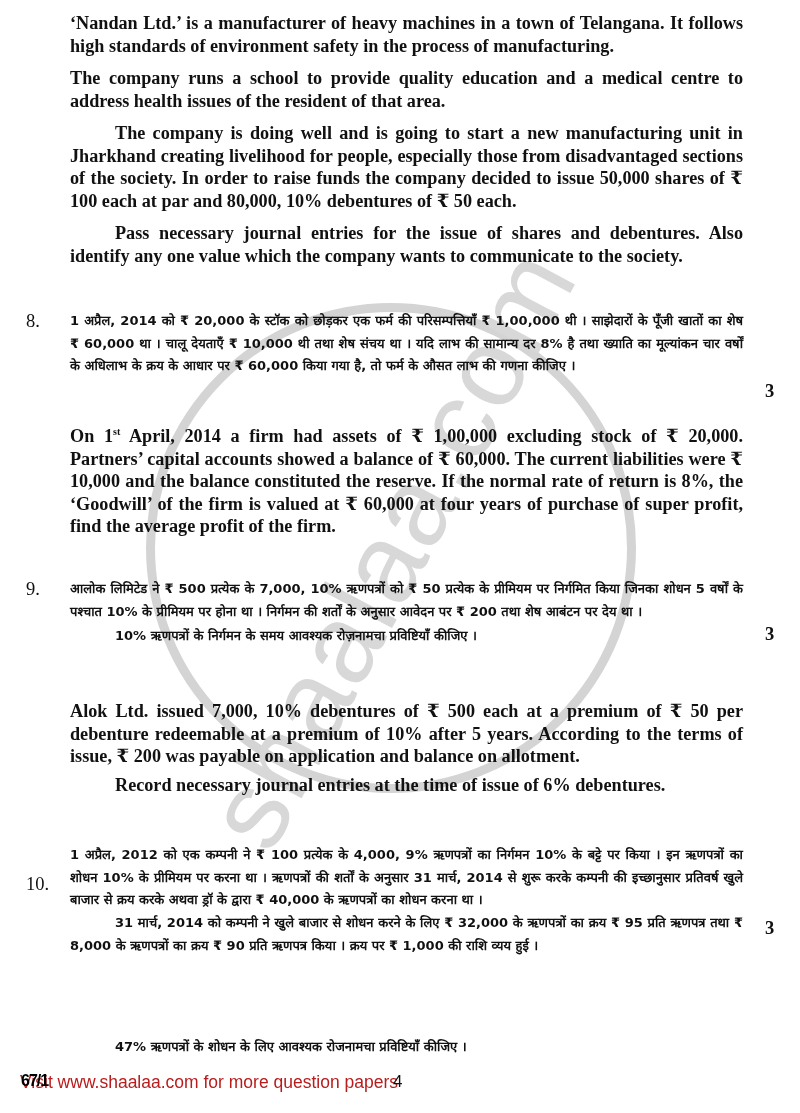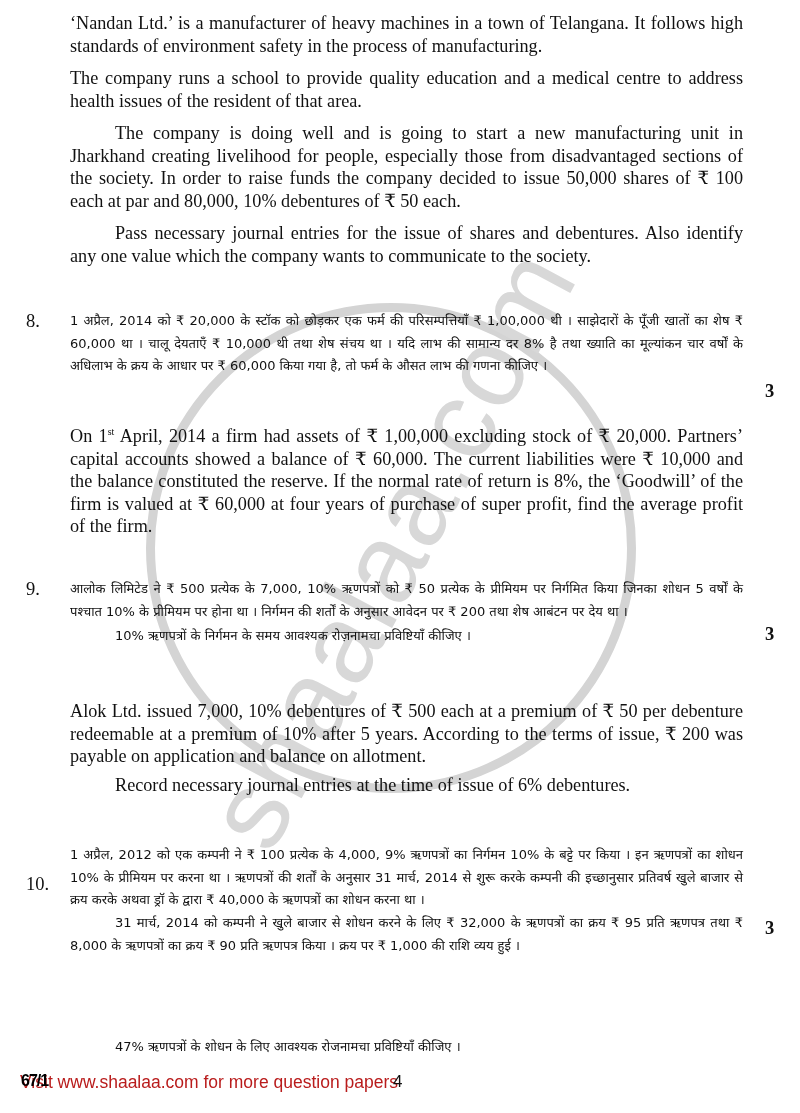--- a/index.html
+++ b/index.html
@@ -45,20 +45,21 @@
     z-index: 1;
   }
   .para {
     position: absolute;
     left: 70px;
     width: 673px;
     font-size: 18.2px;
     line-height: 22.5px;
     text-align: justify;
     text-align-last: left;
+    font-weight: bold;
   }
   .para.indent { text-indent: 45px; }
   .hi {
     font-family: "DejaVu Sans", sans-serif;
     font-size: 13px;
     line-height: 22.5px;
   }
   .qnum {
     position: absolute;
     left: 26px;

